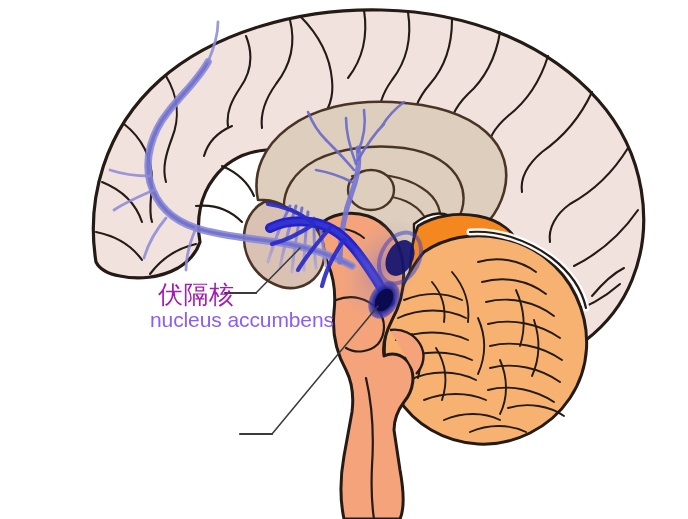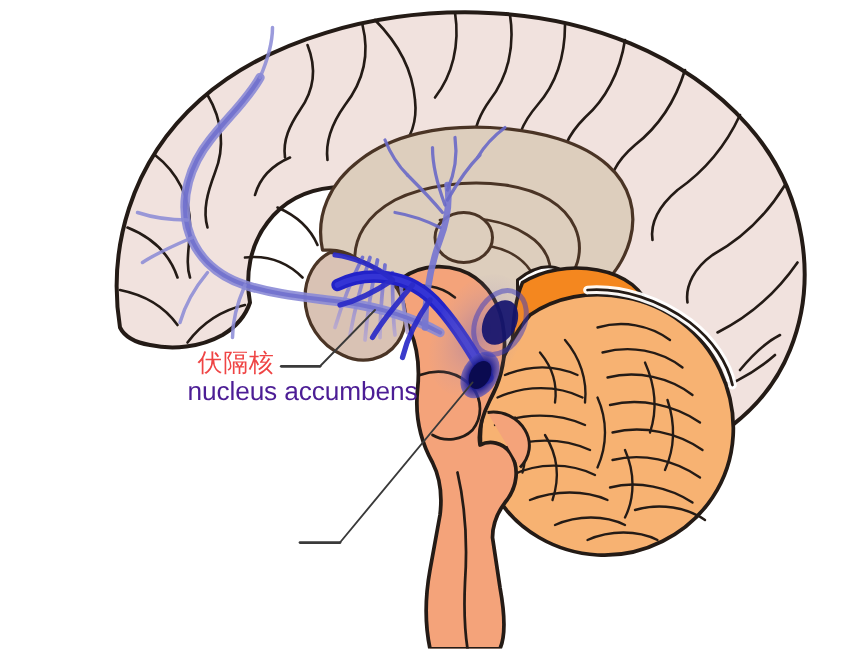--- a/index.html
+++ b/index.html
@@ -30,27 +30,27 @@
     display: block;
   }
   .label-group {
     position: absolute;
     text-align: left;
     line-height: 1.12;
     color: #231f20;
     white-space: nowrap;
   }
   .label-cn {
-    font-size: 20px;
+    font-size: 25px;
     letter-spacing: 0.5px;
-    color: #ef4444;
+    color: #a21caf;
   }
   .label-en {
     font-size: 21px;
-    color: #4c1d95;
+    color: #8b5cf6;
     letter-spacing: -0.1px;
   }
   #label-nac {
     left: 150px;
     top: 280px;
   }
   #label-nac .label-cn { padding-left: 8px; }
   #label-vta {
     left: 72px;
     top: 412px;

